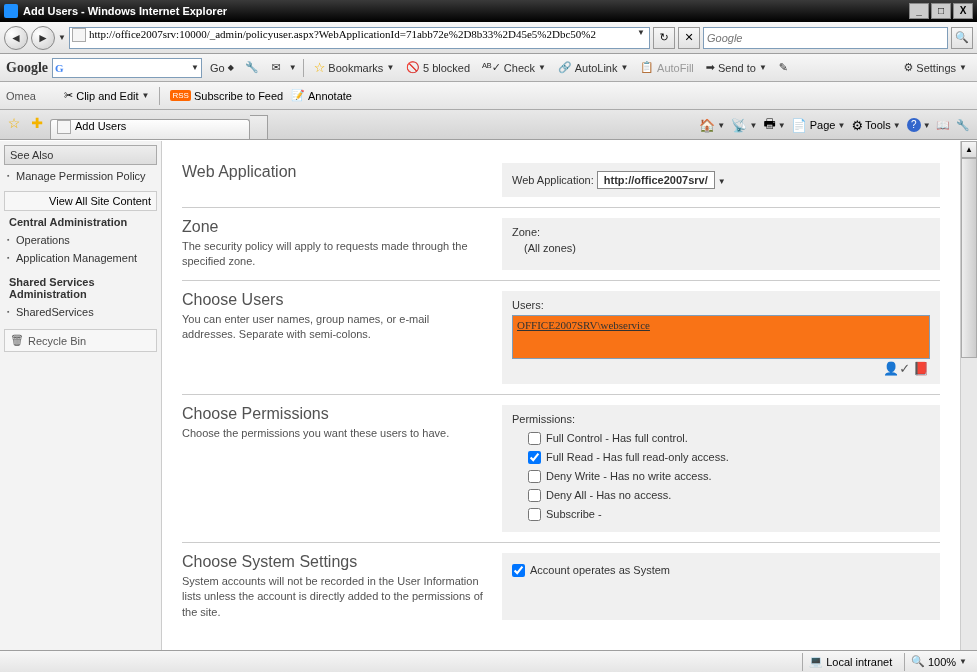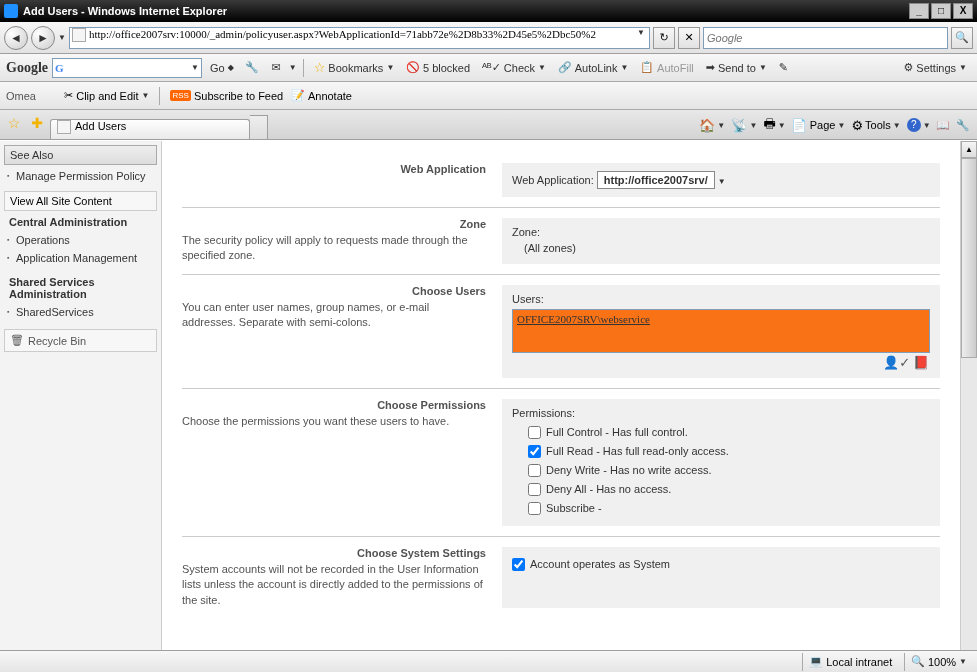--- a/index.html
+++ b/index.html
@@ -51,30 +51,30 @@
   .dd { font-size: 8px; color: #333; }
   
   
   .content { display: flex; height: 539px; background: #fff; border-top: 1px solid #fff; }
   
   
   .sidebar { width: 162px; background: #f3f3f3; border-right: 1px solid #ccc; padding: 4px; font-size: 11px; }
   .sb-head { background: linear-gradient(#eee,#ddd); border: 1px solid #aaa; padding: 3px 5px; font-size: 11px; color: #333; margin-bottom: 2px; }
   .sb-link { padding: 3px 6px 3px 12px; color: #333; position: relative; }
   .sb-link::before { content: "▪"; position: absolute; left: 3px; font-size: 7px; color: #666; top: 5px; }
-  .sb-section { border: 1px solid #ccc; background: #f7f7f7; padding: 3px 5px; margin-top: 6px; margin-bottom: 2px; }
+  .sb-section { border: 1px solid #ccc; background: #f7f7f7; padding: 3px 5px; margin-top: 6px; margin-bottom: 2px; text-align: right; }
   .sb-title { font-weight: bold; padding: 3px 5px; color: #333; }
   .sb-recycle { border: 1px solid #ccc; background: #f7f7f7; padding: 4px 5px; margin-top: 8px; display: flex; align-items: center; gap: 4px; color: #555; }
   
   
   .main { flex: 1; background: #fff; padding: 12px 20px 0 20px; overflow: hidden; }
   .formsection { display: flex; border-top: 1px solid #ccc; padding: 10px 0; }
   .formsection:first-child { border-top: none; }
   .fleft { width: 320px; padding-right: 16px; }
-  .fleft h3 { font-size: 11px; font-weight: bold; color: #525252; margin-bottom: 3px; text-align: right; }
+  .fleft h3 { font-size: 16px; font-weight: normal; color: #525252; margin-bottom: 3px; }
   .fleft p { font-size: 11px; color: #525252; line-height: 1.4; }
   .fright { flex: 1; background: #f0f0f0; padding: 8px 10px; color: #333; font-size: 11px; }
   .fright .lbl { margin-bottom: 4px; }
   .webapp-box { background: #fff; border: 1px solid #888; padding: 2px 6px; font-weight: bold; display: inline-block; }
   .indent { margin-left: 12px; }
   .userbox { width: 100%; height: 44px; border: 1px solid #7f9db9; background: #f97316; padding: 3px 4px; font-size: 11px; resize: none; font-family: Tahoma; }
   .userbox-val { text-decoration: underline; }
   .picker-icons { text-align: right; margin-top: 2px; font-size: 13px; color: #555; }
   .perm-row { display: flex; align-items: center; gap: 5px; padding: 3px 0 3px 16px; }
   .perm-row input[type=checkbox] { width: 13px; height: 13px; }

